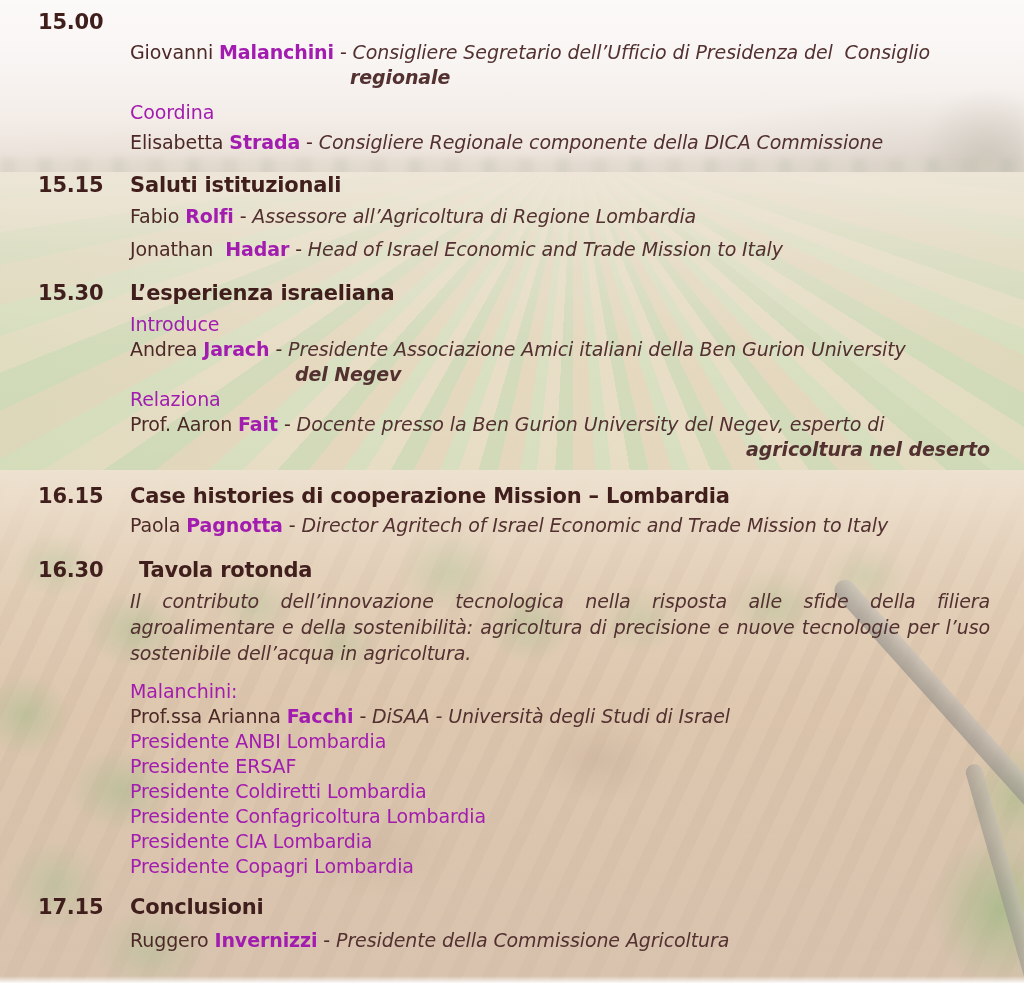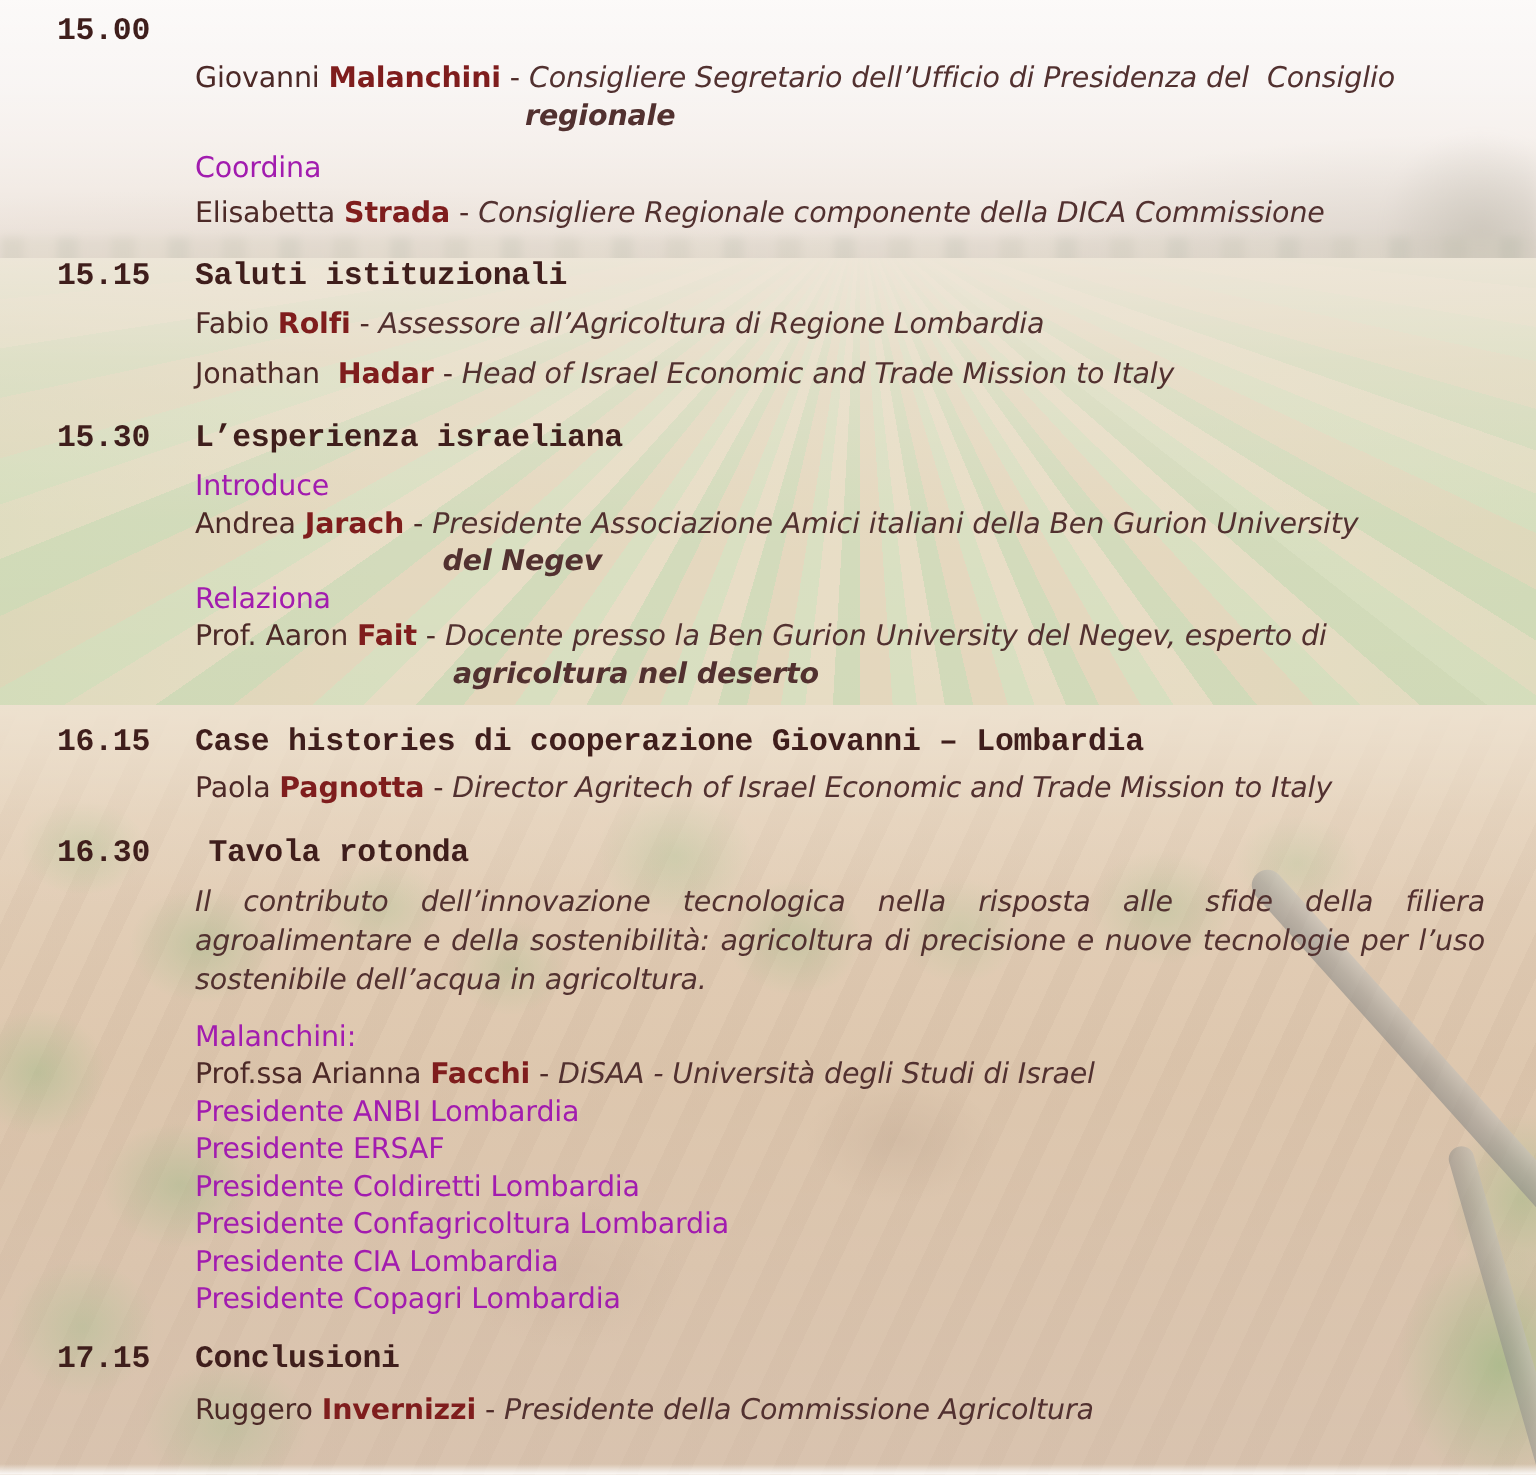--- a/index.html
+++ b/index.html
@@ -94,35 +94,35 @@
   
   .content {
     position: absolute; inset: 0; z-index: 2;
     padding-top: 10px;
     color: #4c2927;
   }
   .item { padding-left: 38px; }
   .head {
     display: flex;
     font-weight: 700; font-size: 21px; line-height: 24px;
-    color: #3f1e1c; letter-spacing: -0.2px; font-family: Liberation Mono, monospace;
+    color: #3f1e1c; letter-spacing: -0.2px;
   }
   .time { width: 92px; flex: 0 0 92px; }
   .title.indent-sm { margin-left: 9px; }
   .blocks {
     padding-left: 92px; padding-right: 34px;
     font-size: 19px; line-height: 25px; letter-spacing: -0.1px;
   }
   .line { white-space: nowrap; }
-  .name { font-weight: 700; color: #7f1d1d; }
+  .name { font-weight: 700; color: #a21caf; }
   .role { font-style: italic; color: #523130; }
   .cont { display: block; font-style: italic; color: #523130; font-weight: bold; }
   .cont.c1 { padding-left: 220px; }
   .cont.c2 { padding-left: 165px; }
-  .cont.c3 { padding-left: 172px; }
+  .cont.c3 { padding-left: 172px; text-align: right; }
   .label, .plain { color: #a21caf; }
   .para {
     font-style: italic; color: #523130;
     text-align: justify; line-height: 26px; white-space: normal;
   }
 </style>
 </head>
 <body>
 
 <div class="bg">
@@ -185,21 +185,21 @@
       <div class="line">
         <span>Prof. Aaron </span><span class="name">Fait</span><span> - </span><span class="role">Docente presso la Ben Gurion University del Negev, esperto di</span>
         <span class="cont c3">agricoltura nel deserto</span>
       </div>
     </div>
   </div>
 
   <div class="item" style="margin-top:22px">
     <div class="head">
       <span class="time">16.15</span>
-      <span class="title">Case histories di cooperazione Giovanni – Lombardia</span>
+      <span class="title">Case histories di cooperazione Mission – Lombardia</span>
     </div>
     <div class="blocks">
       <div class="line" style="margin-top:5px">
         <span>Paola </span><span class="name">Pagnotta</span><span> - </span><span class="role">Director Agritech of Israel Economic and Trade Mission to Italy</span>
       </div>
     </div>
   </div>
 
   <div class="item" style="margin-top:20px">
     <div class="head">

